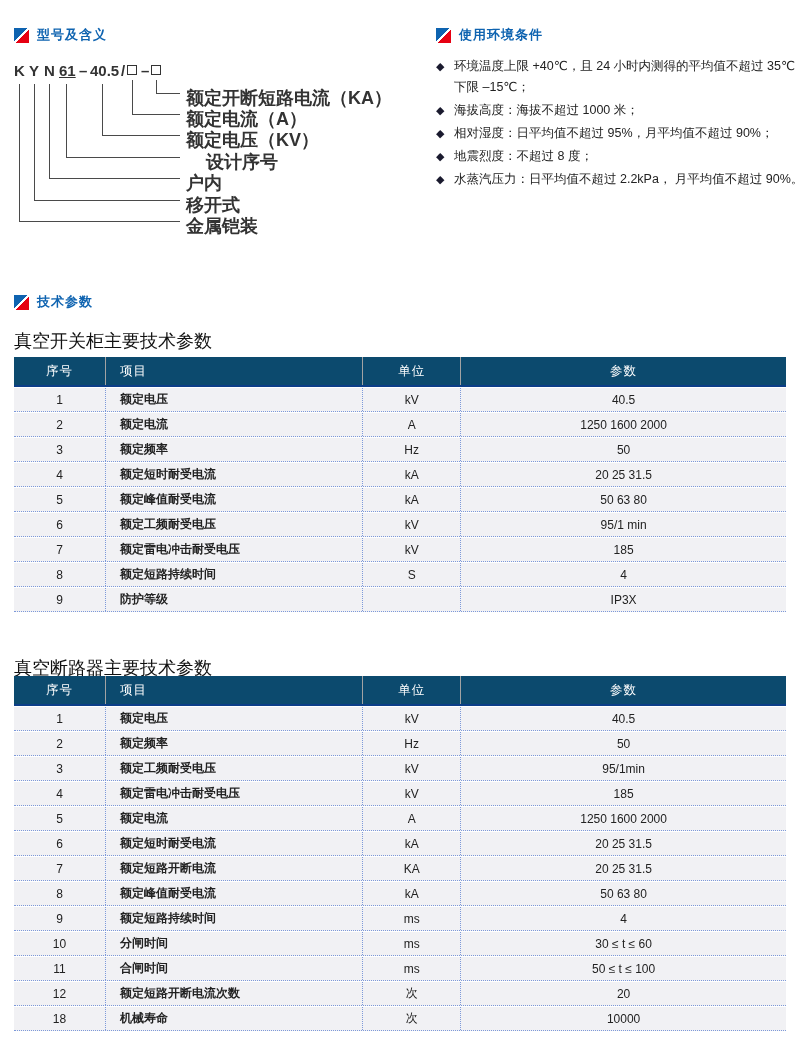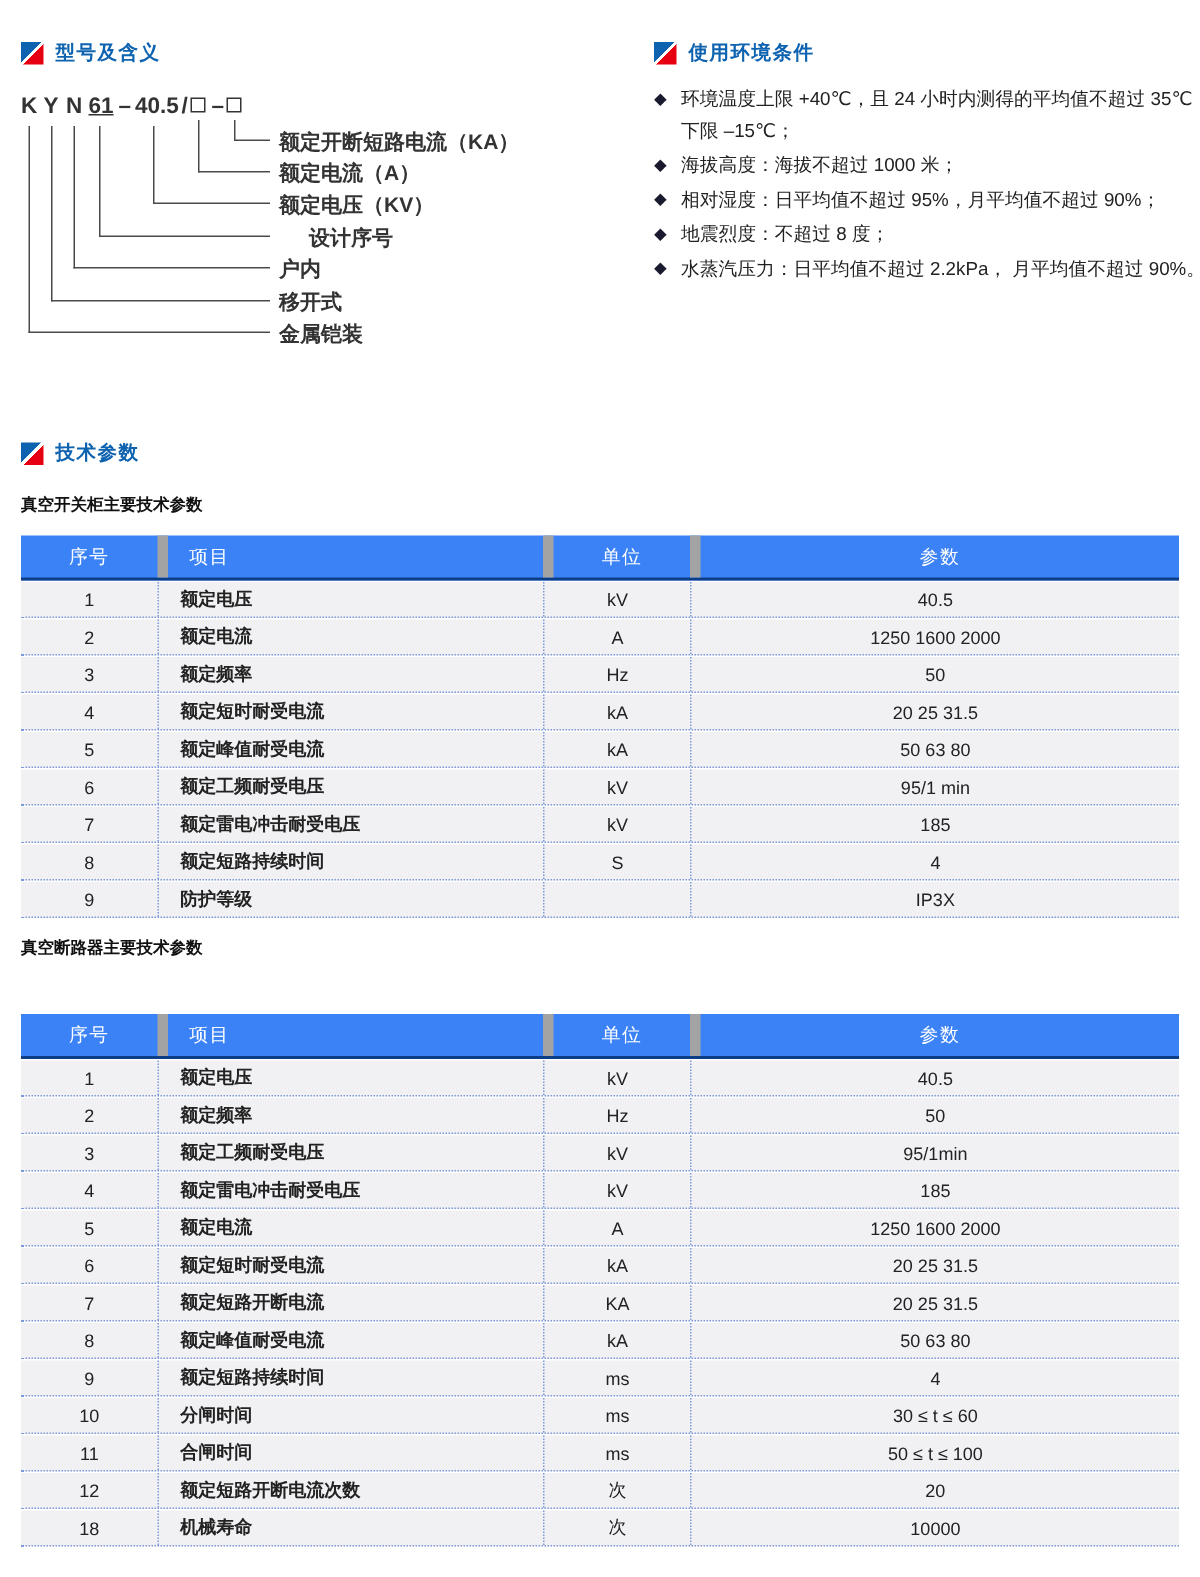--- a/index.html
+++ b/index.html
@@ -16,41 +16,41 @@
   .sec-icon {
     width:15px; height:15px; flex:0 0 15px;
     background:linear-gradient(135deg,#0e63b0 0 45%,#ffffff 45% 55%,#e60012 55% 100%);
   }
   .sec-title .txt { font-size:13px; font-weight:bold; color:#0e63b0; letter-spacing:1px; }
 
   
   .model-part { position:absolute; top:0; font-size:15px; font-weight:bold; color:#333; white-space:nowrap; }
   .ph-box { position:absolute; top:3px; width:10px; height:10px; border:1.5px solid #333; background:#fff; }
   .conn { position:absolute; border-left:1px solid #4a4a4a; border-bottom:1px solid #4a4a4a; }
-  .m-label { position:absolute; left:186px; font-size:14px; font-weight:600; color:#333; white-space:nowrap; }
+  .m-label { position:absolute; left:186px; font-size:18px; font-weight:600; color:#333; white-space:nowrap; }
 
   
   .env-list { width:378px; }
   .env-item { position:relative; padding-left:18px; font-size:12.5px; line-height:21px; color:#222; margin-bottom:2px; font-weight:500;}
   .diamond { position:absolute; left:0; top:0; color:#1a1a2e; font-size:11px; }
 
   
-  .tbl-subtitle { font-size:11px; font-weight:bold; color:#111; }
+  .tbl-subtitle { font-size:18px; font-weight:normal; color:#111; }
 
   
   .ptable { width:772px; }
   .t-head {
-    display:flex; height:30px; background:#3b82f6;
+    display:flex; height:30px; background:#0c4a6e;
     border-bottom:2px solid #0c3e88; color:#fff;
   }
   .t-head .th {
     display:flex; align-items:center; justify-content:center;
     font-size:12.5px; font-weight:normal; letter-spacing:1px;
   }
-  .t-head .th + .th { border-left:7px solid #a3a3a3; }
+  .t-head .th + .th { border-left:1px solid #a3a3a3; }
   .t-body { background:#fff; }
   .t-row {
     display:flex; height:24px; background:#f1f1f4;
     border-bottom:1px dotted #7d99d9; margin-top:1px;
   }
   .t-row .td {
     display:flex; align-items:center; justify-content:center;
     font-size:12px; color:#222; white-space:nowrap;
   }
   .t-row .td + .td { border-left:1px dotted #7d99d9; }
@@ -196,21 +196,21 @@
       </div>
       <div class="t-row">
         <div class="td c0">9</div>
         <div class="td c1">防护等级</div>
         <div class="td c2"></div>
         <div class="td c3">IP3X</div>
       </div>
     </div>
 </div>
 
-<div class="abs tbl-subtitle" style="left:14px; top:624px;">真空断路器主要技术参数</div>
+<div class="abs tbl-subtitle" style="left:14px; top:656px;">真空断路器主要技术参数</div>
 
 <div class="abs ptable" style="left:14px; top:676px;">
   <div class="t-head">
       <div class="th c0">序号</div>
       <div class="th c1">项目</div>
       <div class="th c2">单位</div>
       <div class="th c3">参数</div>
     </div>
   <div class="t-body">
       <div class="t-row">

